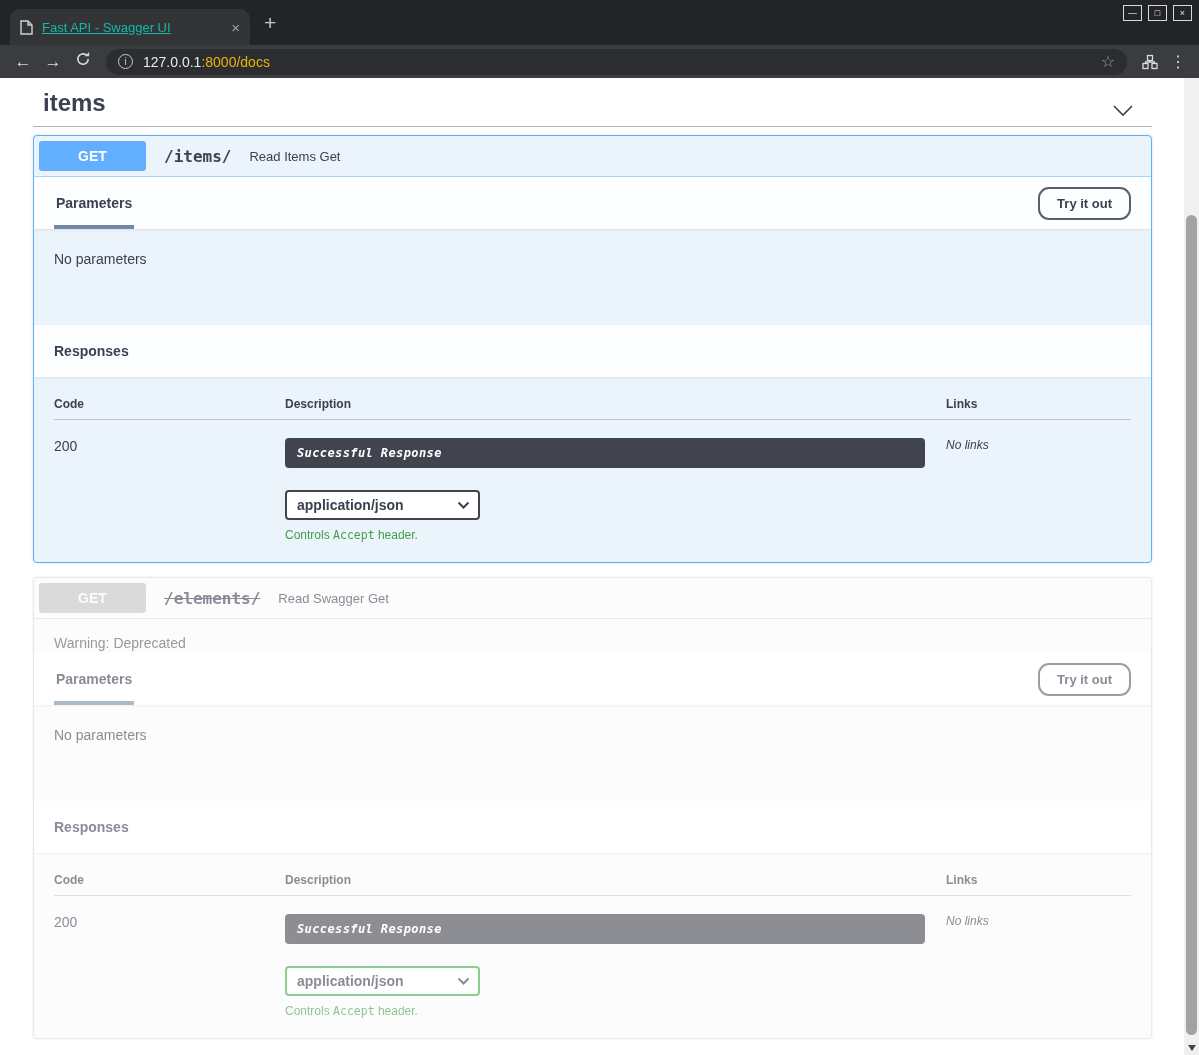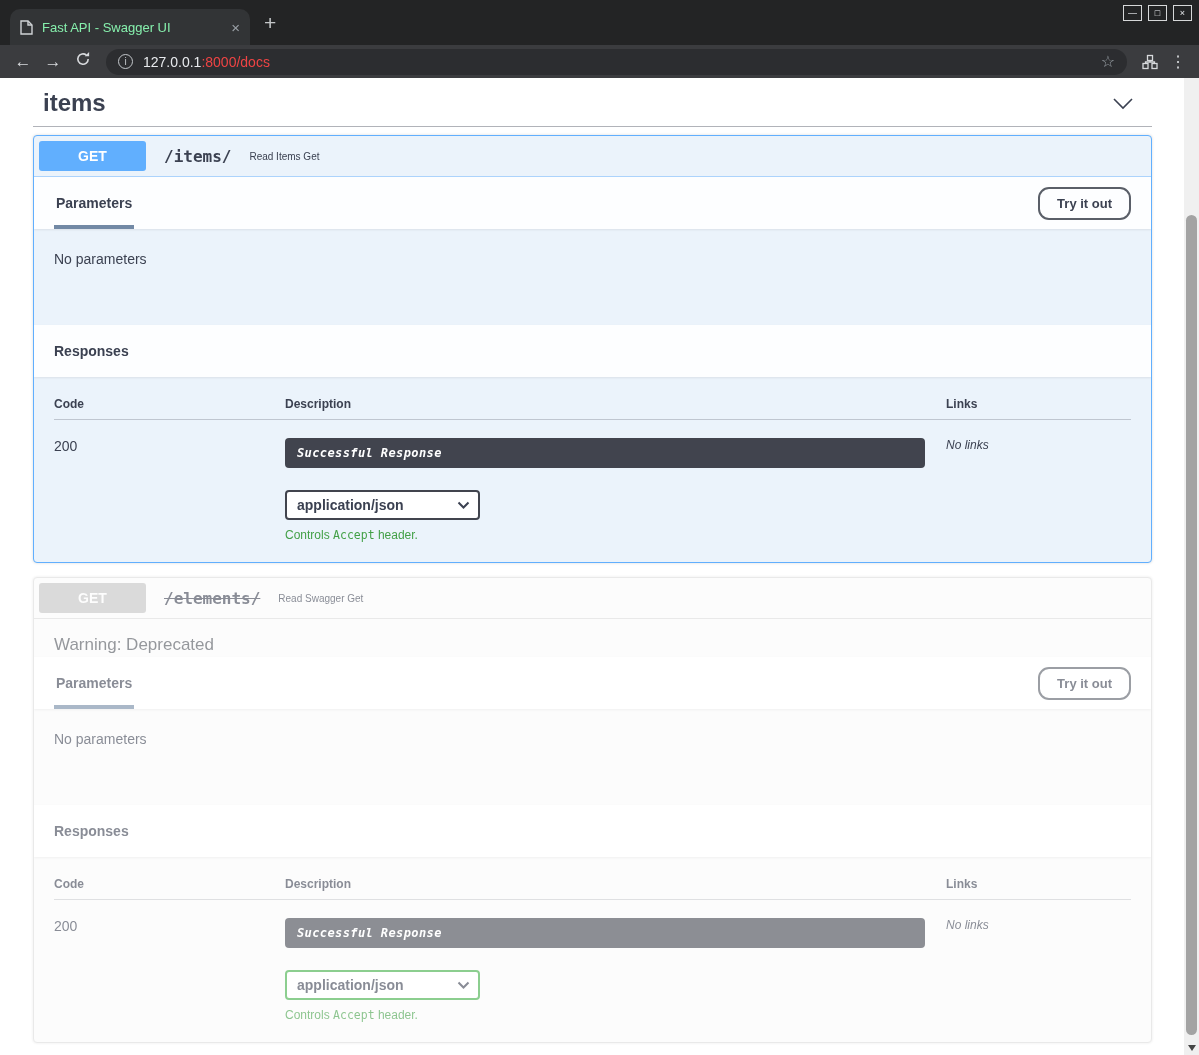--- a/index.html
+++ b/index.html
@@ -9,72 +9,72 @@
     font-family:"Liberation Sans", sans-serif;
   }
   
   .titlebar { height:45px; background:#232425; position:relative; }
   .tab {
     position:absolute; left:10px; top:9px; width:240px; height:36px;
     background:#323436; border-radius:10px 10px 0 0;
     display:flex; align-items:center; gap:9px; padding:0 10px; cursor:default;
   }
   .favicon { display:flex; }
-  .tab-title { flex:1; color:#86efac; font-size:13px; white-space:nowrap; overflow:hidden; }
+  .tab-title { flex:1; color:#14b8a6; font-size:13px; white-space:nowrap; overflow:hidden;text-decoration:underline; }
   .tab-close { color:#9aa0a6; font-size:15px; line-height:1; cursor:pointer; background:none; border:none; }
   .newtab { position:absolute; left:264px; top:11px; color:#c3c6c8; font-size:21px; background:none; border:none; cursor:pointer; }
   .winctl { position:absolute; top:5px; right:7px; display:flex; gap:6px; }
   .winbtn {
     width:19px; height:16px; border:1px solid #d6d8d9; background:#232425;
     color:#e8eaed; font-size:9px; line-height:13px; text-align:center; cursor:pointer;
   }
   .toolbar { height:33px; background:#3b3c3f; display:flex; align-items:center; padding:0 8px; }
   .navbtn { width:30px; text-align:center; color:#d8dadd; font-size:17px; background:none; border:none; cursor:pointer; }
   .omnibox {
     flex:1; height:26px; margin:0 8px; background:#2c2d30; border-radius:13px;
     display:flex; align-items:center; padding:0 12px; gap:10px; cursor:text;
   }
   .info-ic {
     width:15px; height:15px; border:1px solid #c3c7cb; border-radius:50%;
     color:#c3c7cb; font-size:10px; line-height:13px; text-align:center; flex:0 0 auto;
   }
   .url { font-size:14px; white-space:nowrap; }
   .url .host { color:#e8eaed; }
-  .url .rest { color:#ef4444; }
+  .url .rest { color:#eab308; }
   .star { margin-left:auto; color:#9aa0a6; font-size:16px; background:none; border:none; cursor:pointer; }
   .ext-btn { background:none; border:none; width:30px; display:flex; justify-content:center; cursor:pointer; }
   .menu { color:#d8dadd; font-size:16px; width:26px; text-align:center; background:none; border:none; cursor:pointer; }
 
   
   .page { position:absolute; top:78px; left:0; width:1184px; bottom:0; background:#fff; overflow:hidden; }
   .wrap { padding:2px 32px 0 33px; }
   .sec-head {
-    display:flex; align-items:center; justify-content:space-between;
+    display:flex; align-items:flex-end; justify-content:space-between;
     padding:9px 18px 9px 10px; border-bottom:1px solid rgba(59,65,81,.4); cursor:pointer;
   }
   .sec-title { font-size:24px; font-weight:700; color:#3b4151; }
 
   .opblock {
     border:1px solid #61affe; border-radius:4px; background:#ebf3fb;
     box-shadow:0 0 3px rgba(0,0,0,.15); margin-top:8px; margin-bottom:14px; overflow:hidden;
   }
   .opblock.deprecated { border-color:#dcdcdc; background:#fbfbfb; opacity:.6; }
 
   .summary { display:flex; align-items:center; gap:10px; padding:5px; border-bottom:1px solid rgba(97,175,254,.45); cursor:pointer; }
   .deprecated .summary { border-bottom-color:#dcdcdc; }
   .badge {
     min-width:107px; padding:7px 0; border-radius:3px; background:#61affe;
     color:#fff; font-weight:700; font-size:14px; text-align:center;
   }
   .deprecated .badge { background:#c2c2c2; color:#fcfcfc; }
   .path { font-family:"DejaVu Sans Mono", monospace; font-weight:700; font-size:16px; color:#3b4151; padding-left:8px; }
   .deprecated .path { text-decoration:line-through; }
-  .sumdesc { font-size:10px; color:#3b4151; padding-left:8px;text-align:right; }
-
-  .warnrow { padding:16px 20px 2px; font-size:17px; color:#50545c; }
+  .sumdesc { font-size:13px; color:#3b4151; padding-left:8px;text-align:right; }
+
+  .warnrow { padding:16px 20px 2px; font-size:14px; color:#50545c; }
 
   .ophead {
     display:flex; align-items:center; justify-content:space-between; height:52px;
     padding:0 20px; background:rgba(255,255,255,.88); box-shadow:0 1px 2px rgba(0,0,0,.08);
   }
   .tabitem {
     height:100%; display:flex; align-items:center; padding:4px 2px 0;
     font-weight:700; font-size:14px; color:#3b4151; border-bottom:4px solid #7289a5;
   }
   .opsec-title { font-weight:700; font-size:14px; color:#3b4151; }

